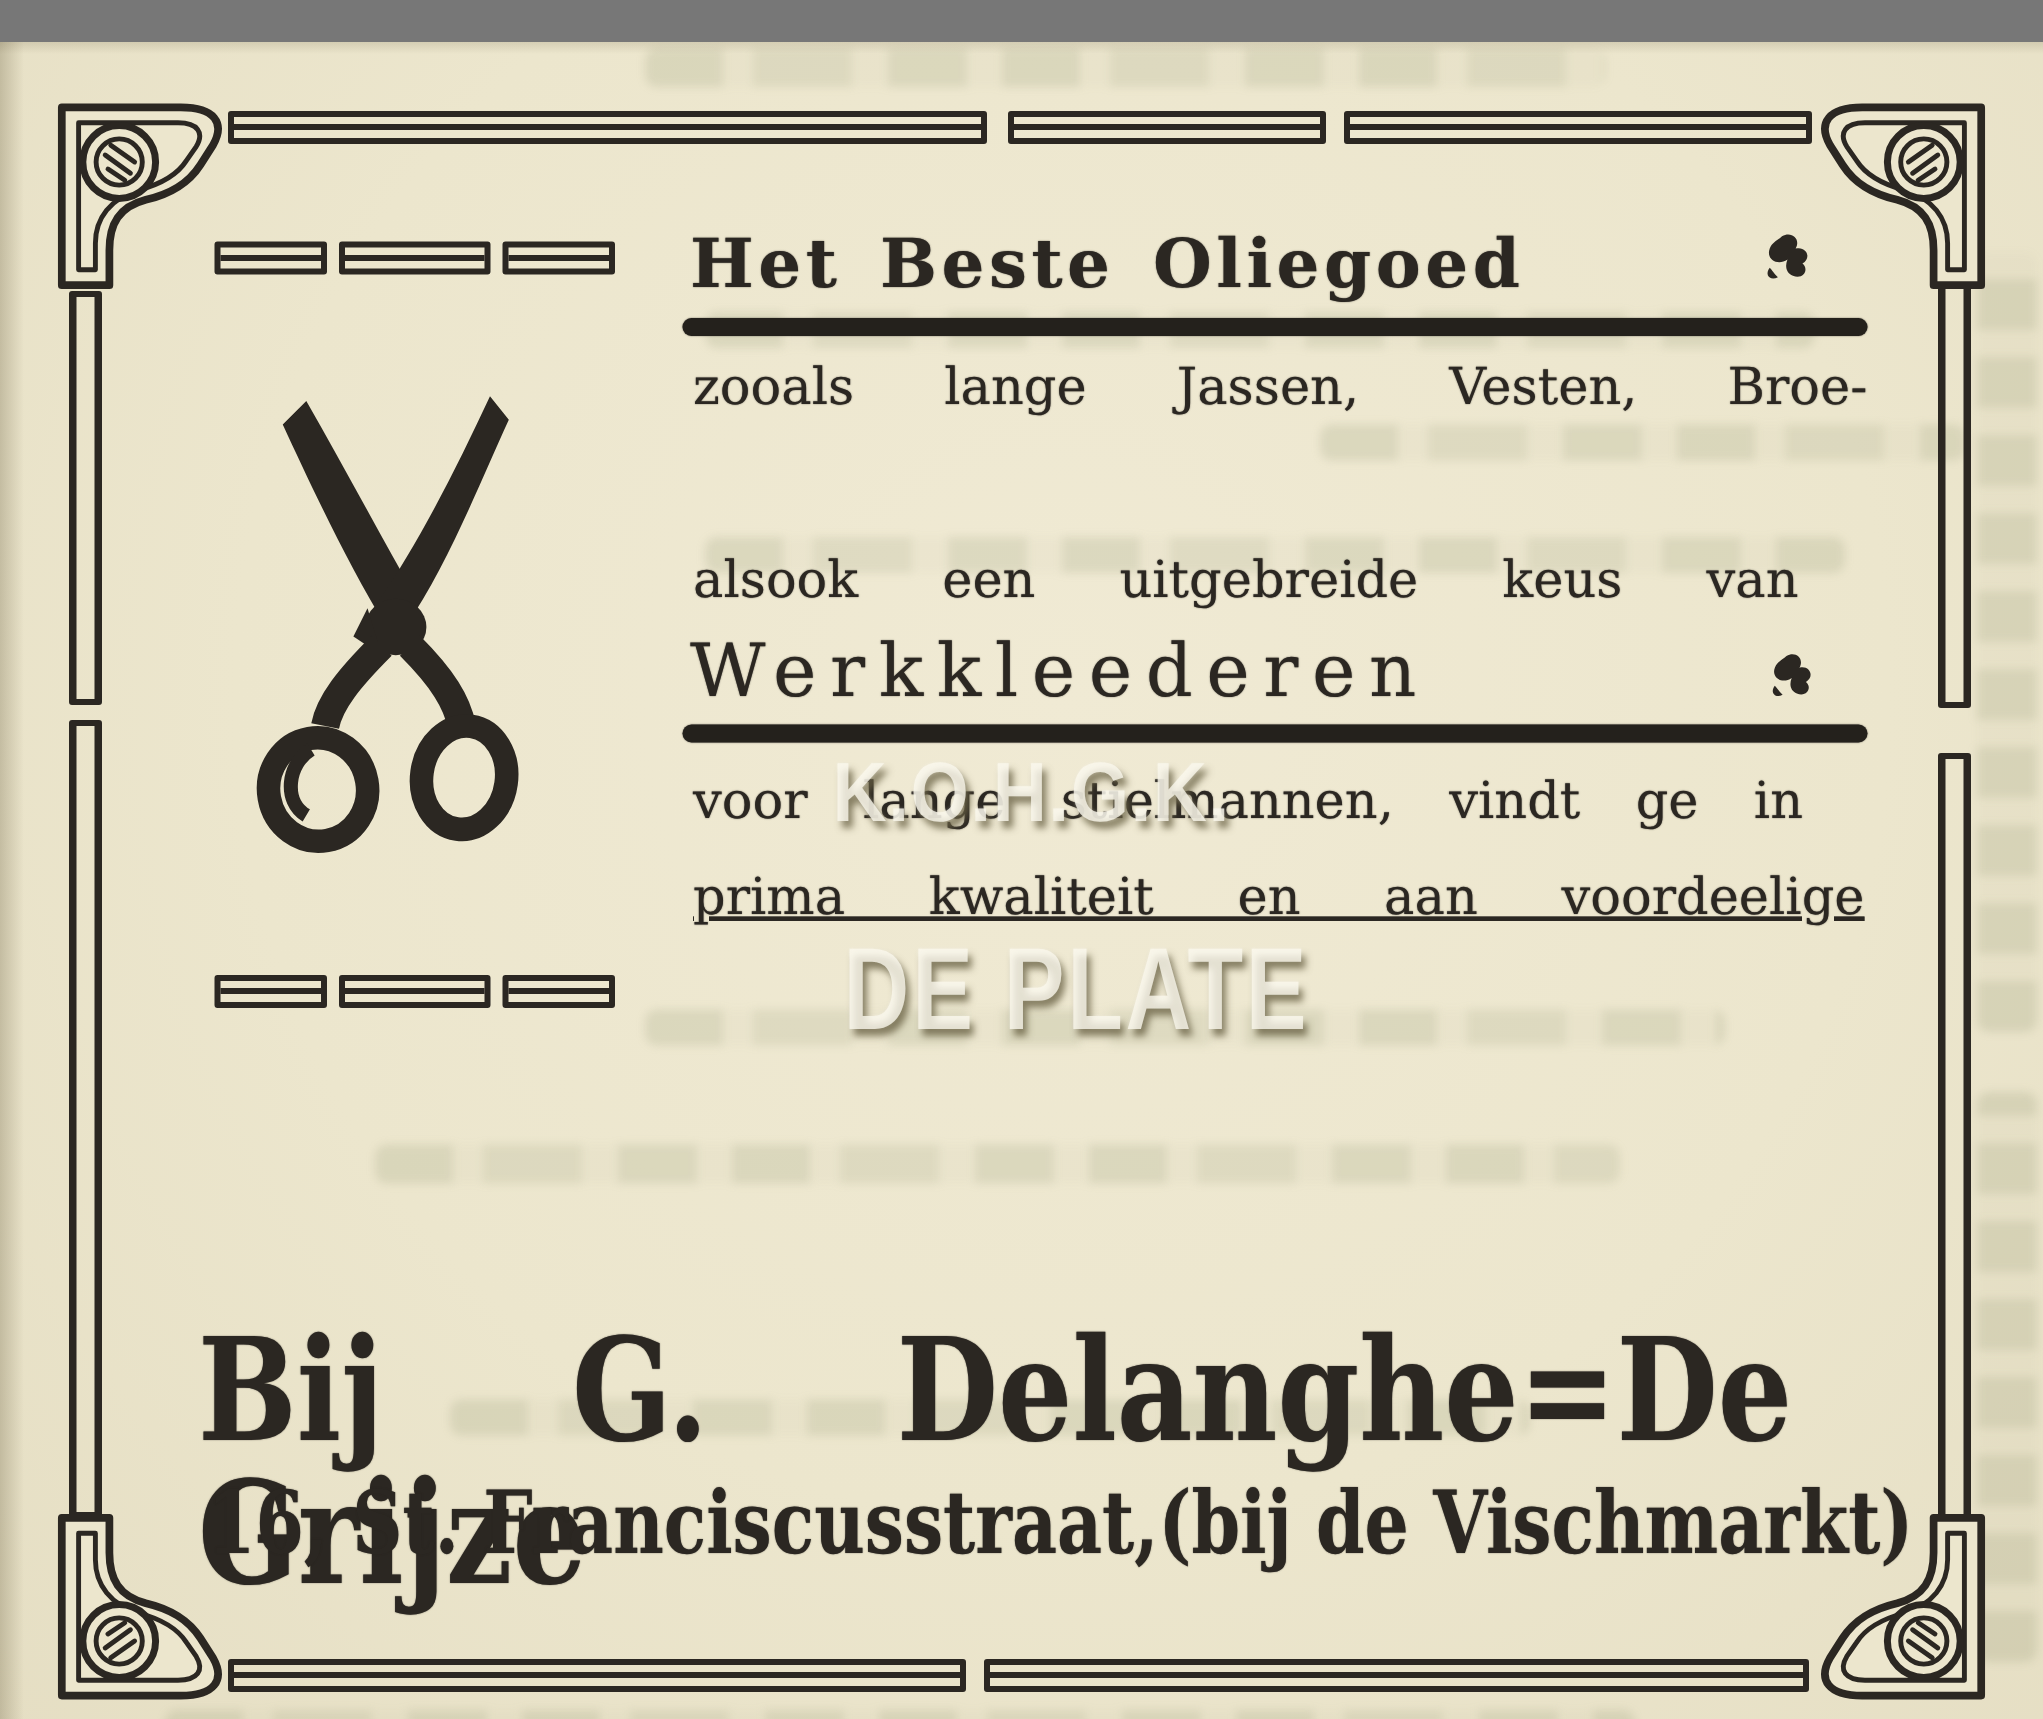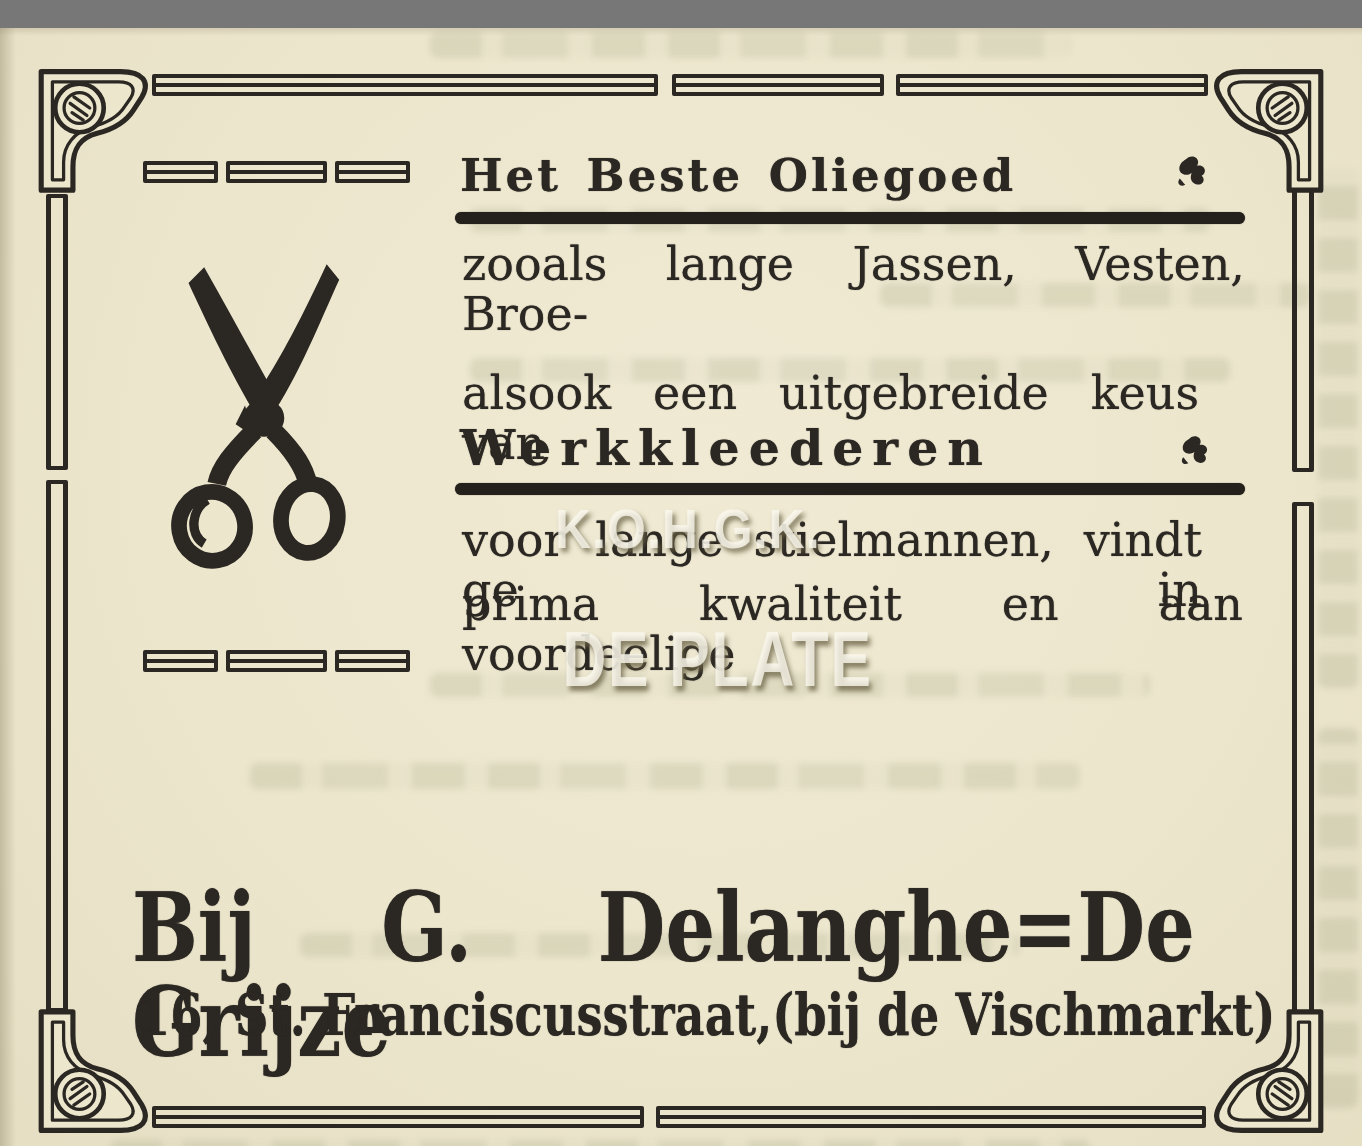--- a/index.html
+++ b/index.html
@@ -64,22 +64,22 @@
   .corner.bl{transform:scaleY(-1);}
   .corner.br{transform:scale(-1,-1);}
   
   .tline{
     position:absolute;line-height:1.08;white-space:nowrap;
     text-shadow:0 0 1px rgba(43,39,34,.75);
     z-index:2;
   }
   .just{white-space:normal;text-align:justify;text-align-last:justify;}
   .h1{font-size:45px;font-weight:bold;letter-spacing:3px;word-spacing:7px;}
-  .h2{font-size:49px;font-weight:bold;letter-spacing:9px;}
-  .body{font-size:46px;}
+  .h2{font-size:49px;font-weight:normal;letter-spacing:9px;}
+  .body{font-size:34px;}
   .rule{position:absolute;height:12px;background:var(--rule);border-radius:6px;z-index:2;
         box-shadow:0 0 1px rgba(36,33,28,.8);}
   .title{
     font-size:148px;font-weight:bold;letter-spacing:1px;line-height:1;
   }
   .prop{
     font-size:95px;font-weight:bold;line-height:1;
     transform:scaleX(.82);transform-origin:left top;
   }
   .addr-row{
@@ -211,21 +211,21 @@
 
   <div class="tline h2" style="left:460px;top:394px;">Werkkleederen</div>
   <div class="fleuron" style="left:1172px;top:406px;width:38px;height:36px;">
     <svg viewBox="0 0 44 40" style="width:100%;height:100%;">
         <use href="#fleuron-def"></use>
       </svg>
   </div>
   <div class="rule" style="left:455px;top:455px;width:790px;"></div>
 
   <div class="tline body just" style="left:462px;top:488px;width:740px;word-spacing:-2px;">voor lange stielmannen, vindt ge in</div>
-  <div class="tline body just" style="left:462px;top:552px;width:781px;">prima kwaliteit en aan voordeelige</div>
+  <div class="tline body just" style="left:462px;top:552px;width:781px;text-decoration:underline;">prima kwaliteit en aan voordeelige</div>
 
   <div class="tline prop just" style="left:132px;top:852px;width:1296px;">Bij G. Delanghe=De Grijze</div>
 
   <div class="addr-row" style="left:138px;top:958px;width:1335px;">
     <span class="addr">16, St. Franciscusstraat,</span>
     <span class="addr">(bij de Vischmarkt)</span>
   </div>
 
   <div class="wm wm1" style="left:555px;top:468px;width:260px;">K.O.H.G.K.</div>
   <div class="wm wm2" style="left:552px;top:586px;width:260px;">DE PLATE</div>

